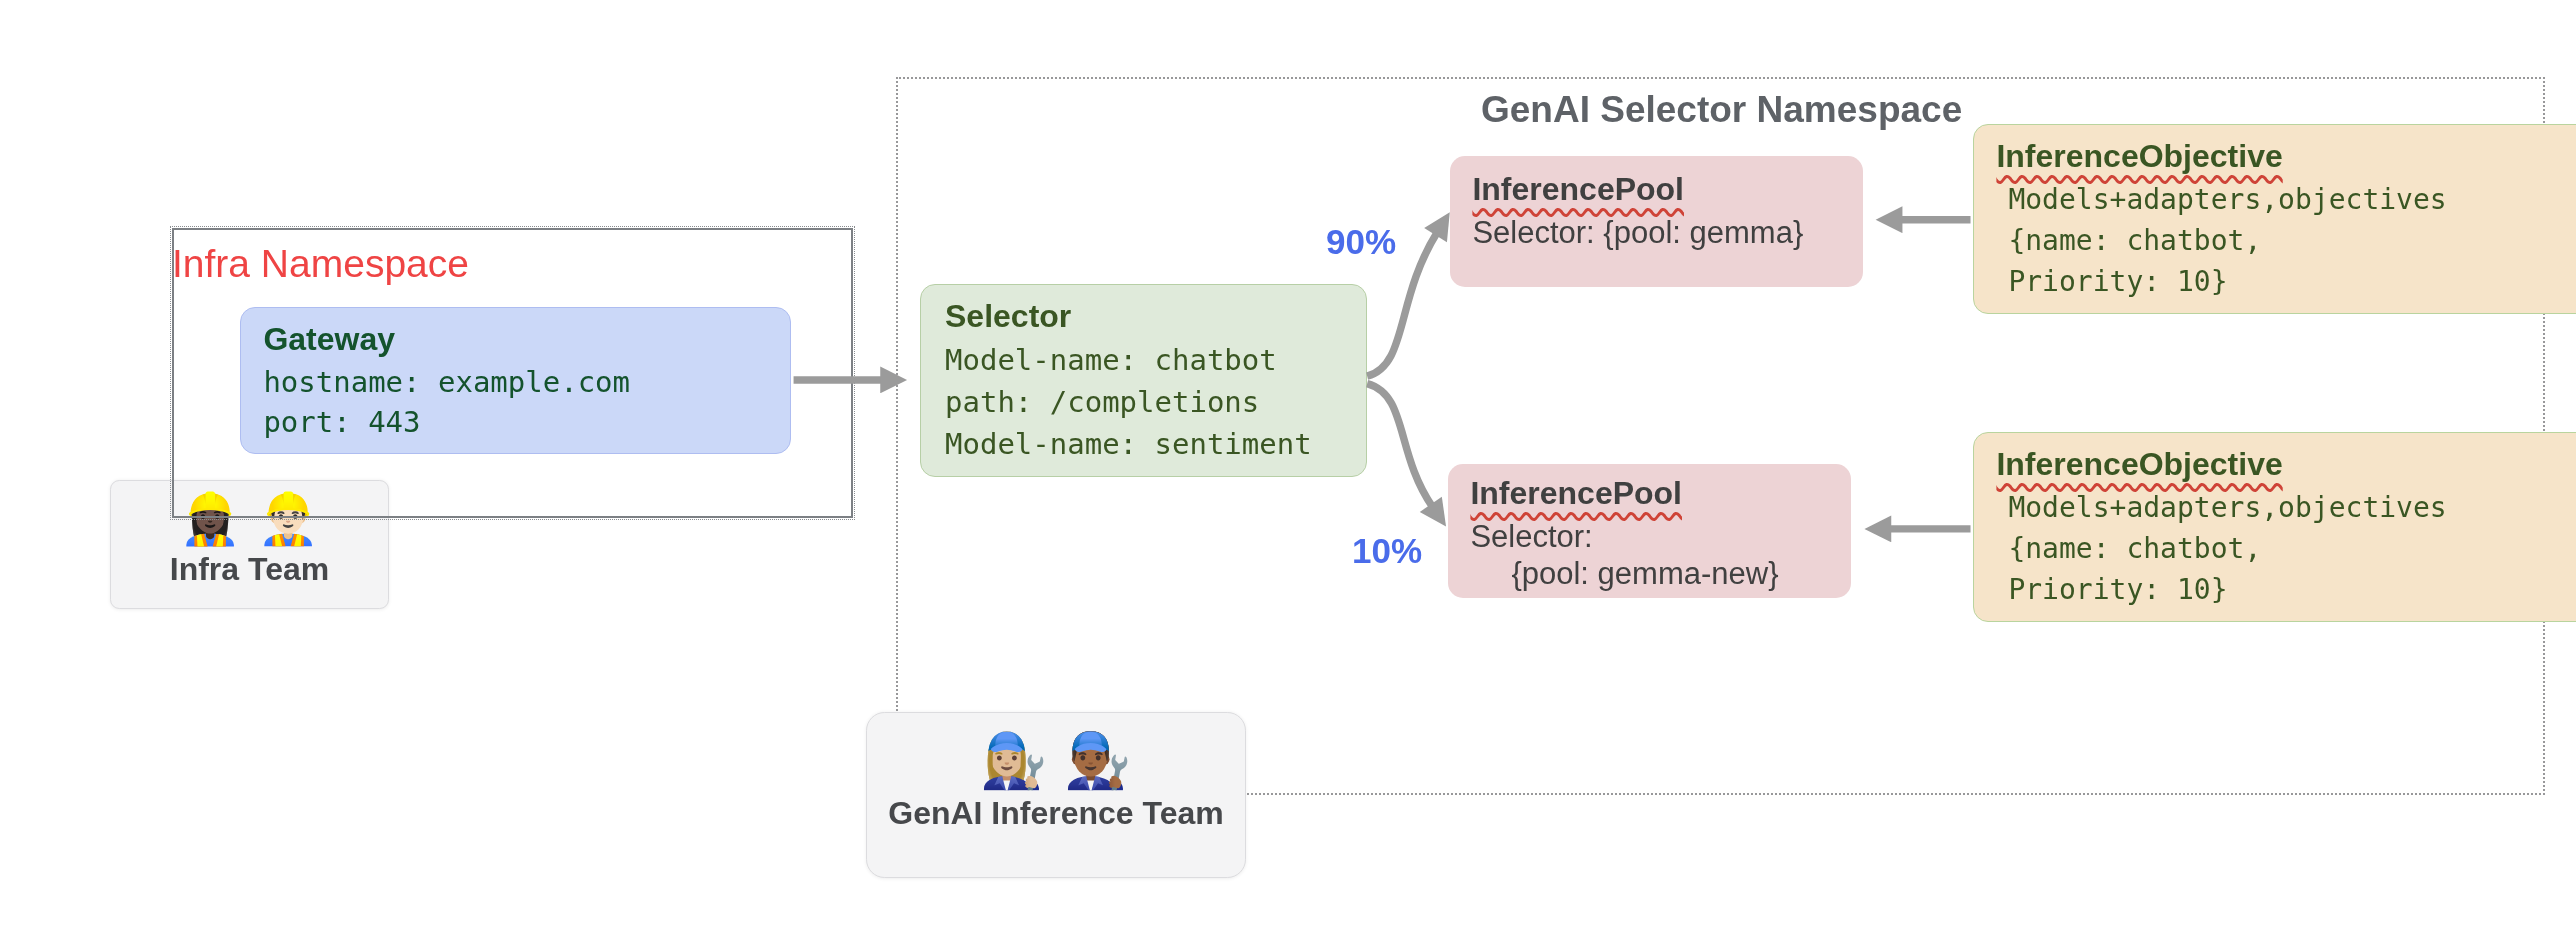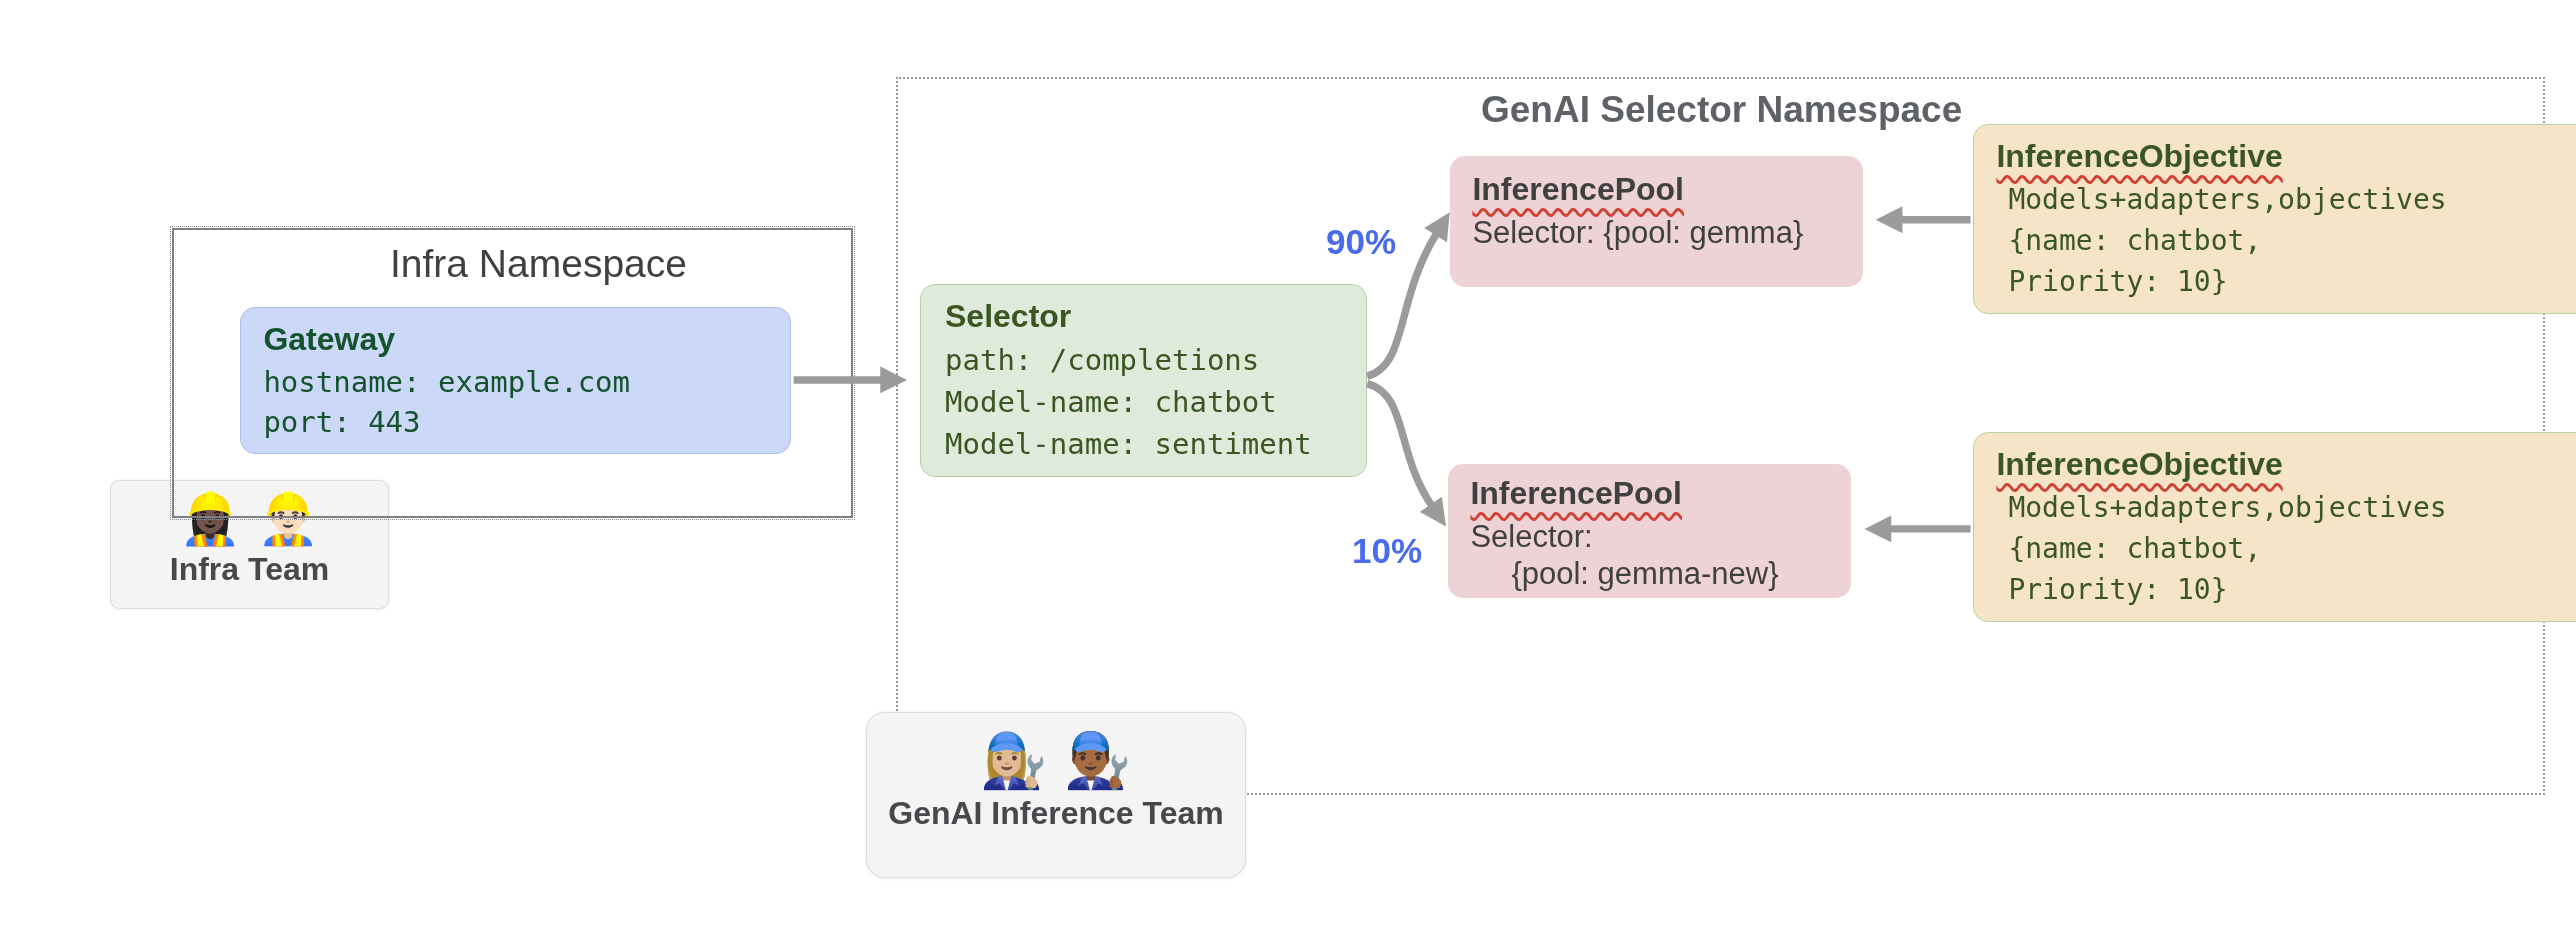--- a/index.html
+++ b/index.html
@@ -19,22 +19,22 @@
   .genai-ns-label{
     left:1481px;top:89px;width:559px;
     font-size:37px;font-weight:700;color:#5e6267;z-index:2;
   }
   .infra-ns{
     left:172px;top:228px;width:681px;height:290px;
     border:2.8px solid #7c8084;outline:1.9px dotted #8a8d90;outline-offset:1.9px;
     background:transparent;z-index:2;
   }
   .infra-ns-label{
-    left:172px;top:242px;width:733px;text-align:center;
-    font-size:39px;font-weight:400;color:#404040;z-index:2;
+    left:172px;top:242px;width:733px;
+    font-size:39px;font-weight:400;color:#ef4444;z-index:2;
   }
 
   
   .rbox{border-radius:15px;z-index:1;}
   .rtitle{font-weight:700;font-size:32px;}
   .rmono{font-family:"DejaVu Sans Mono", monospace;}
   .squiggle{
     text-decoration-line:underline;
     text-decoration-style:wavy;
     text-decoration-color:#cf4337;
@@ -121,22 +121,22 @@
 <div class="abs infra-ns-label">Infra Namespace</div>
 
 <div class="abs rbox gateway-box">
   <div class="rtitle">Gateway</div>
   <div class="rmono">hostname: example.com</div>
   <div class="rmono">port: 443</div>
 </div>
 
 <div class="abs rbox route-box">
   <div class="rtitle">Selector</div>
+  <div class="rmono">Model-name: chatbot</div>
   <div class="rmono">path: /completions</div>
-  <div class="rmono">Model-name: chatbot</div>
   <div class="rmono">Model-name: sentiment</div>
 </div>
 
 <div class="abs rbox pool-box pool-top">
   <div class="rtitle squiggle">InferencePool</div>
   <div class="pool-line">Selector: {pool: gemma}</div>
 </div>
 
 <div class="abs rbox pool-box pool-bottom">
   <div class="rtitle squiggle">InferencePool</div>

